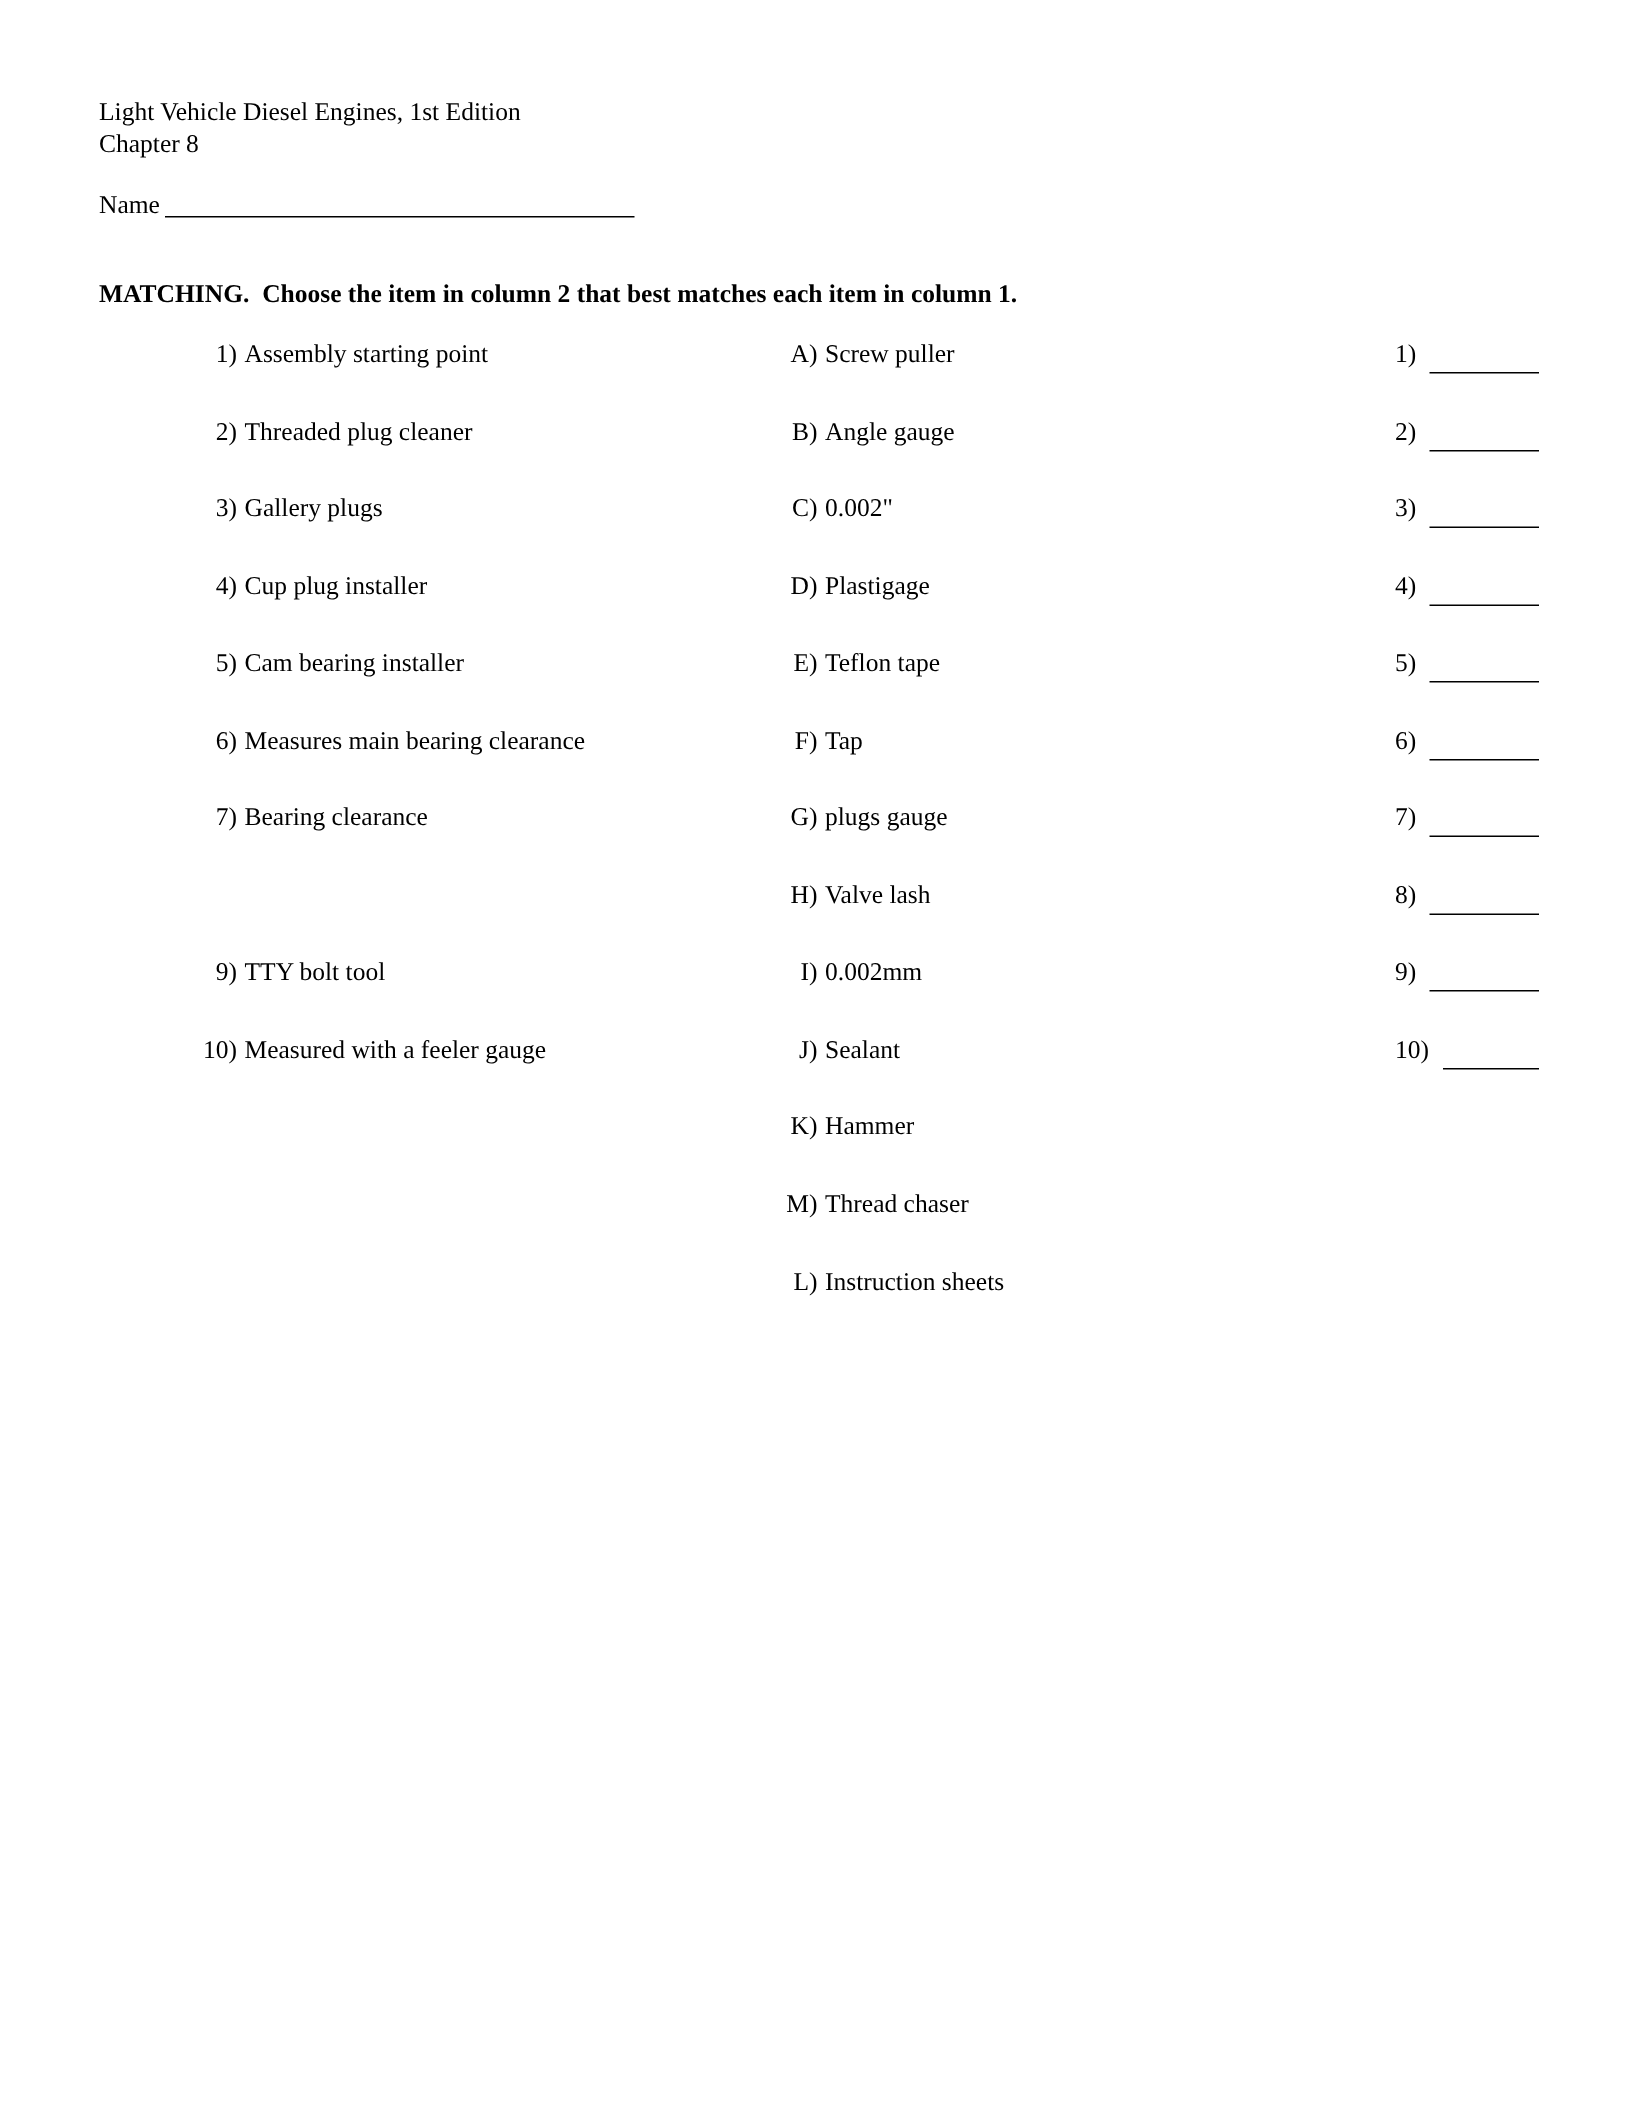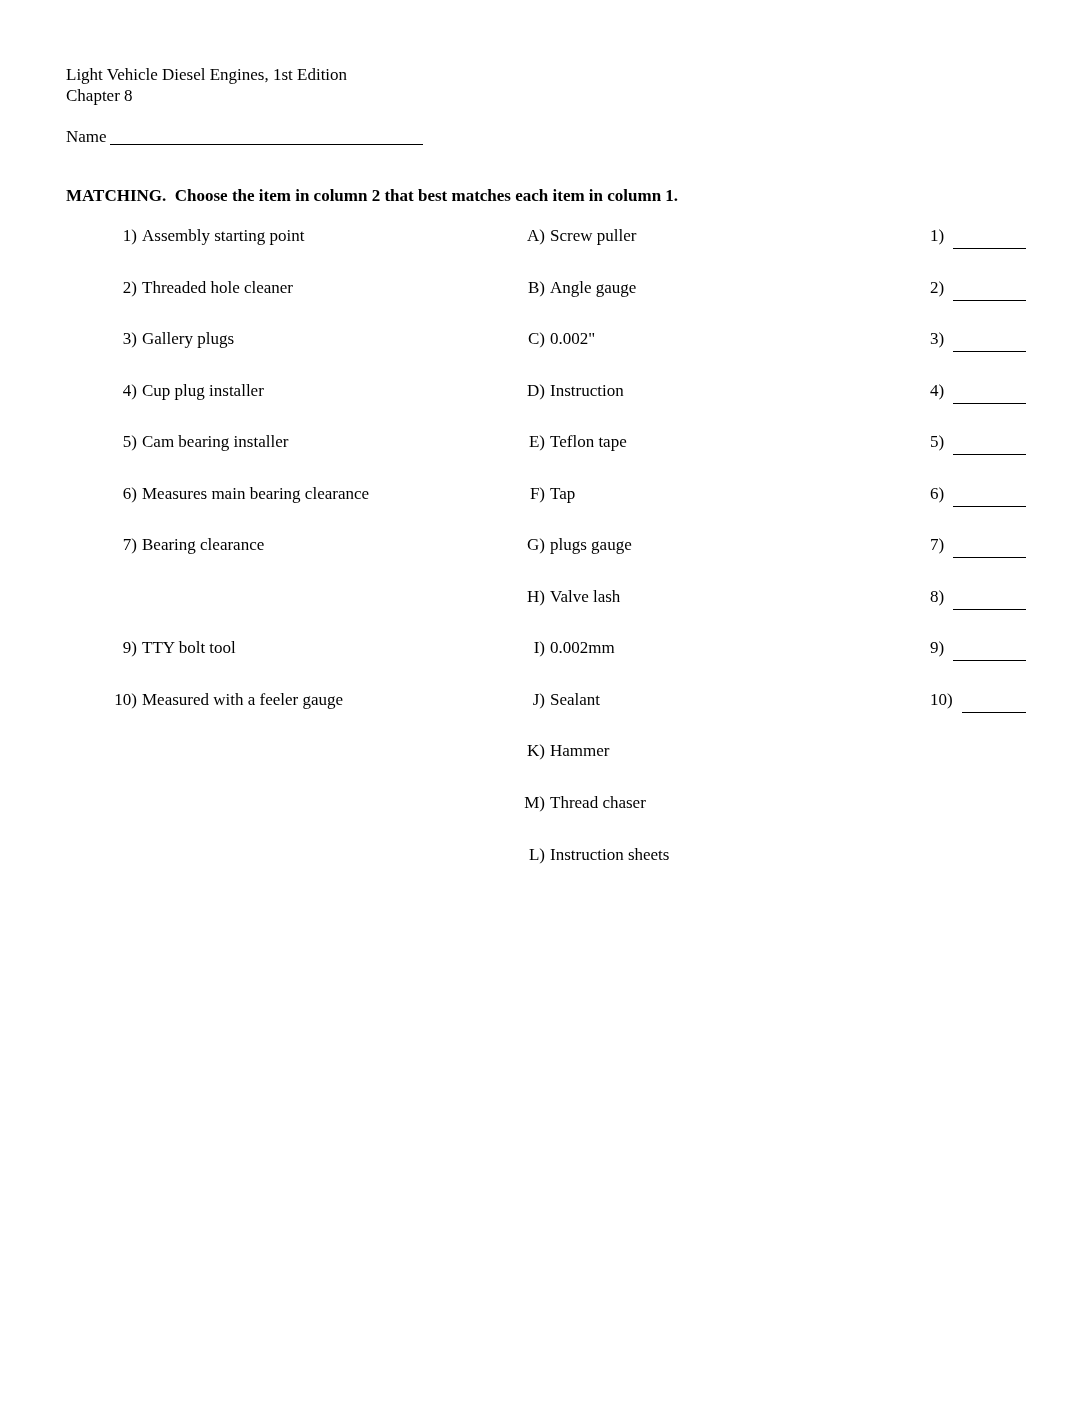--- a/index.html
+++ b/index.html
@@ -24,21 +24,21 @@
     transform: translateY(3px);
   }
   .instructions {
     position: absolute; left: 66px; top: 186px;
     font-weight: bold;
     white-space: pre-wrap;
     text-align: center;
   }
   .rows { position: absolute; left: 0; top: 222px; width: 100%; }
   .row { position: relative; height: 51.55px; }
-  .c1 { position: absolute; left: 59px; top: 4px; white-space: nowrap; }
+  .c1 { position: absolute; left: 80px; top: 4px; white-space: nowrap; }
   .c1 .num { display: inline-block; width: 78px; text-align: right; }
   .c2 { position: absolute; left: 420px; top: 4px; white-space: nowrap; }
   .c2 .letter { display: inline-block; width: 125px; text-align: right; }
   .txt { margin-left: 5px; }
   .c3 {
     position: absolute; left: 930px; top: 4px; width: 96px;
     display: flex; align-items: flex-end; white-space: nowrap;
   }
   .c3 .num { flex: 0 0 auto; }
   .c3 .blank {
@@ -74,40 +74,40 @@
     <div class="row">
       <div class="c1"><span class="num">1)</span><span class="txt">Assembly starting point</span></div>
       <div class="c2"><span class="letter">A)</span><span class="txt">Screw puller</span></div>
       <div class="c3">
           <span class="num">1)</span>
           <span class="blank"></span>
         </div>
     </div>
 
     <div class="row">
-      <div class="c1"><span class="num">2)</span><span class="txt">Threaded hole cleaner</span></div>
+      <div class="c1"><span class="num">2)</span><span class="txt">Threaded plug cleaner</span></div>
       <div class="c2"><span class="letter">B)</span><span class="txt">Angle gauge</span></div>
       <div class="c3">
           <span class="num">2)</span>
           <span class="blank"></span>
         </div>
     </div>
 
     <div class="row">
       <div class="c1"><span class="num">3)</span><span class="txt">Gallery plugs</span></div>
       <div class="c2"><span class="letter">C)</span><span class="txt">0.002"</span></div>
       <div class="c3">
           <span class="num">3)</span>
           <span class="blank"></span>
         </div>
     </div>
 
     <div class="row">
       <div class="c1"><span class="num">4)</span><span class="txt">Cup plug installer</span></div>
-      <div class="c2"><span class="letter">D)</span><span class="txt">Instruction</span></div>
+      <div class="c2"><span class="letter">D)</span><span class="txt">Plastigage</span></div>
       <div class="c3">
           <span class="num">4)</span>
           <span class="blank"></span>
         </div>
     </div>
 
     <div class="row">
       <div class="c1"><span class="num">5)</span><span class="txt">Cam bearing installer</span></div>
       <div class="c2"><span class="letter">E)</span><span class="txt">Teflon tape</span></div>
       <div class="c3">

